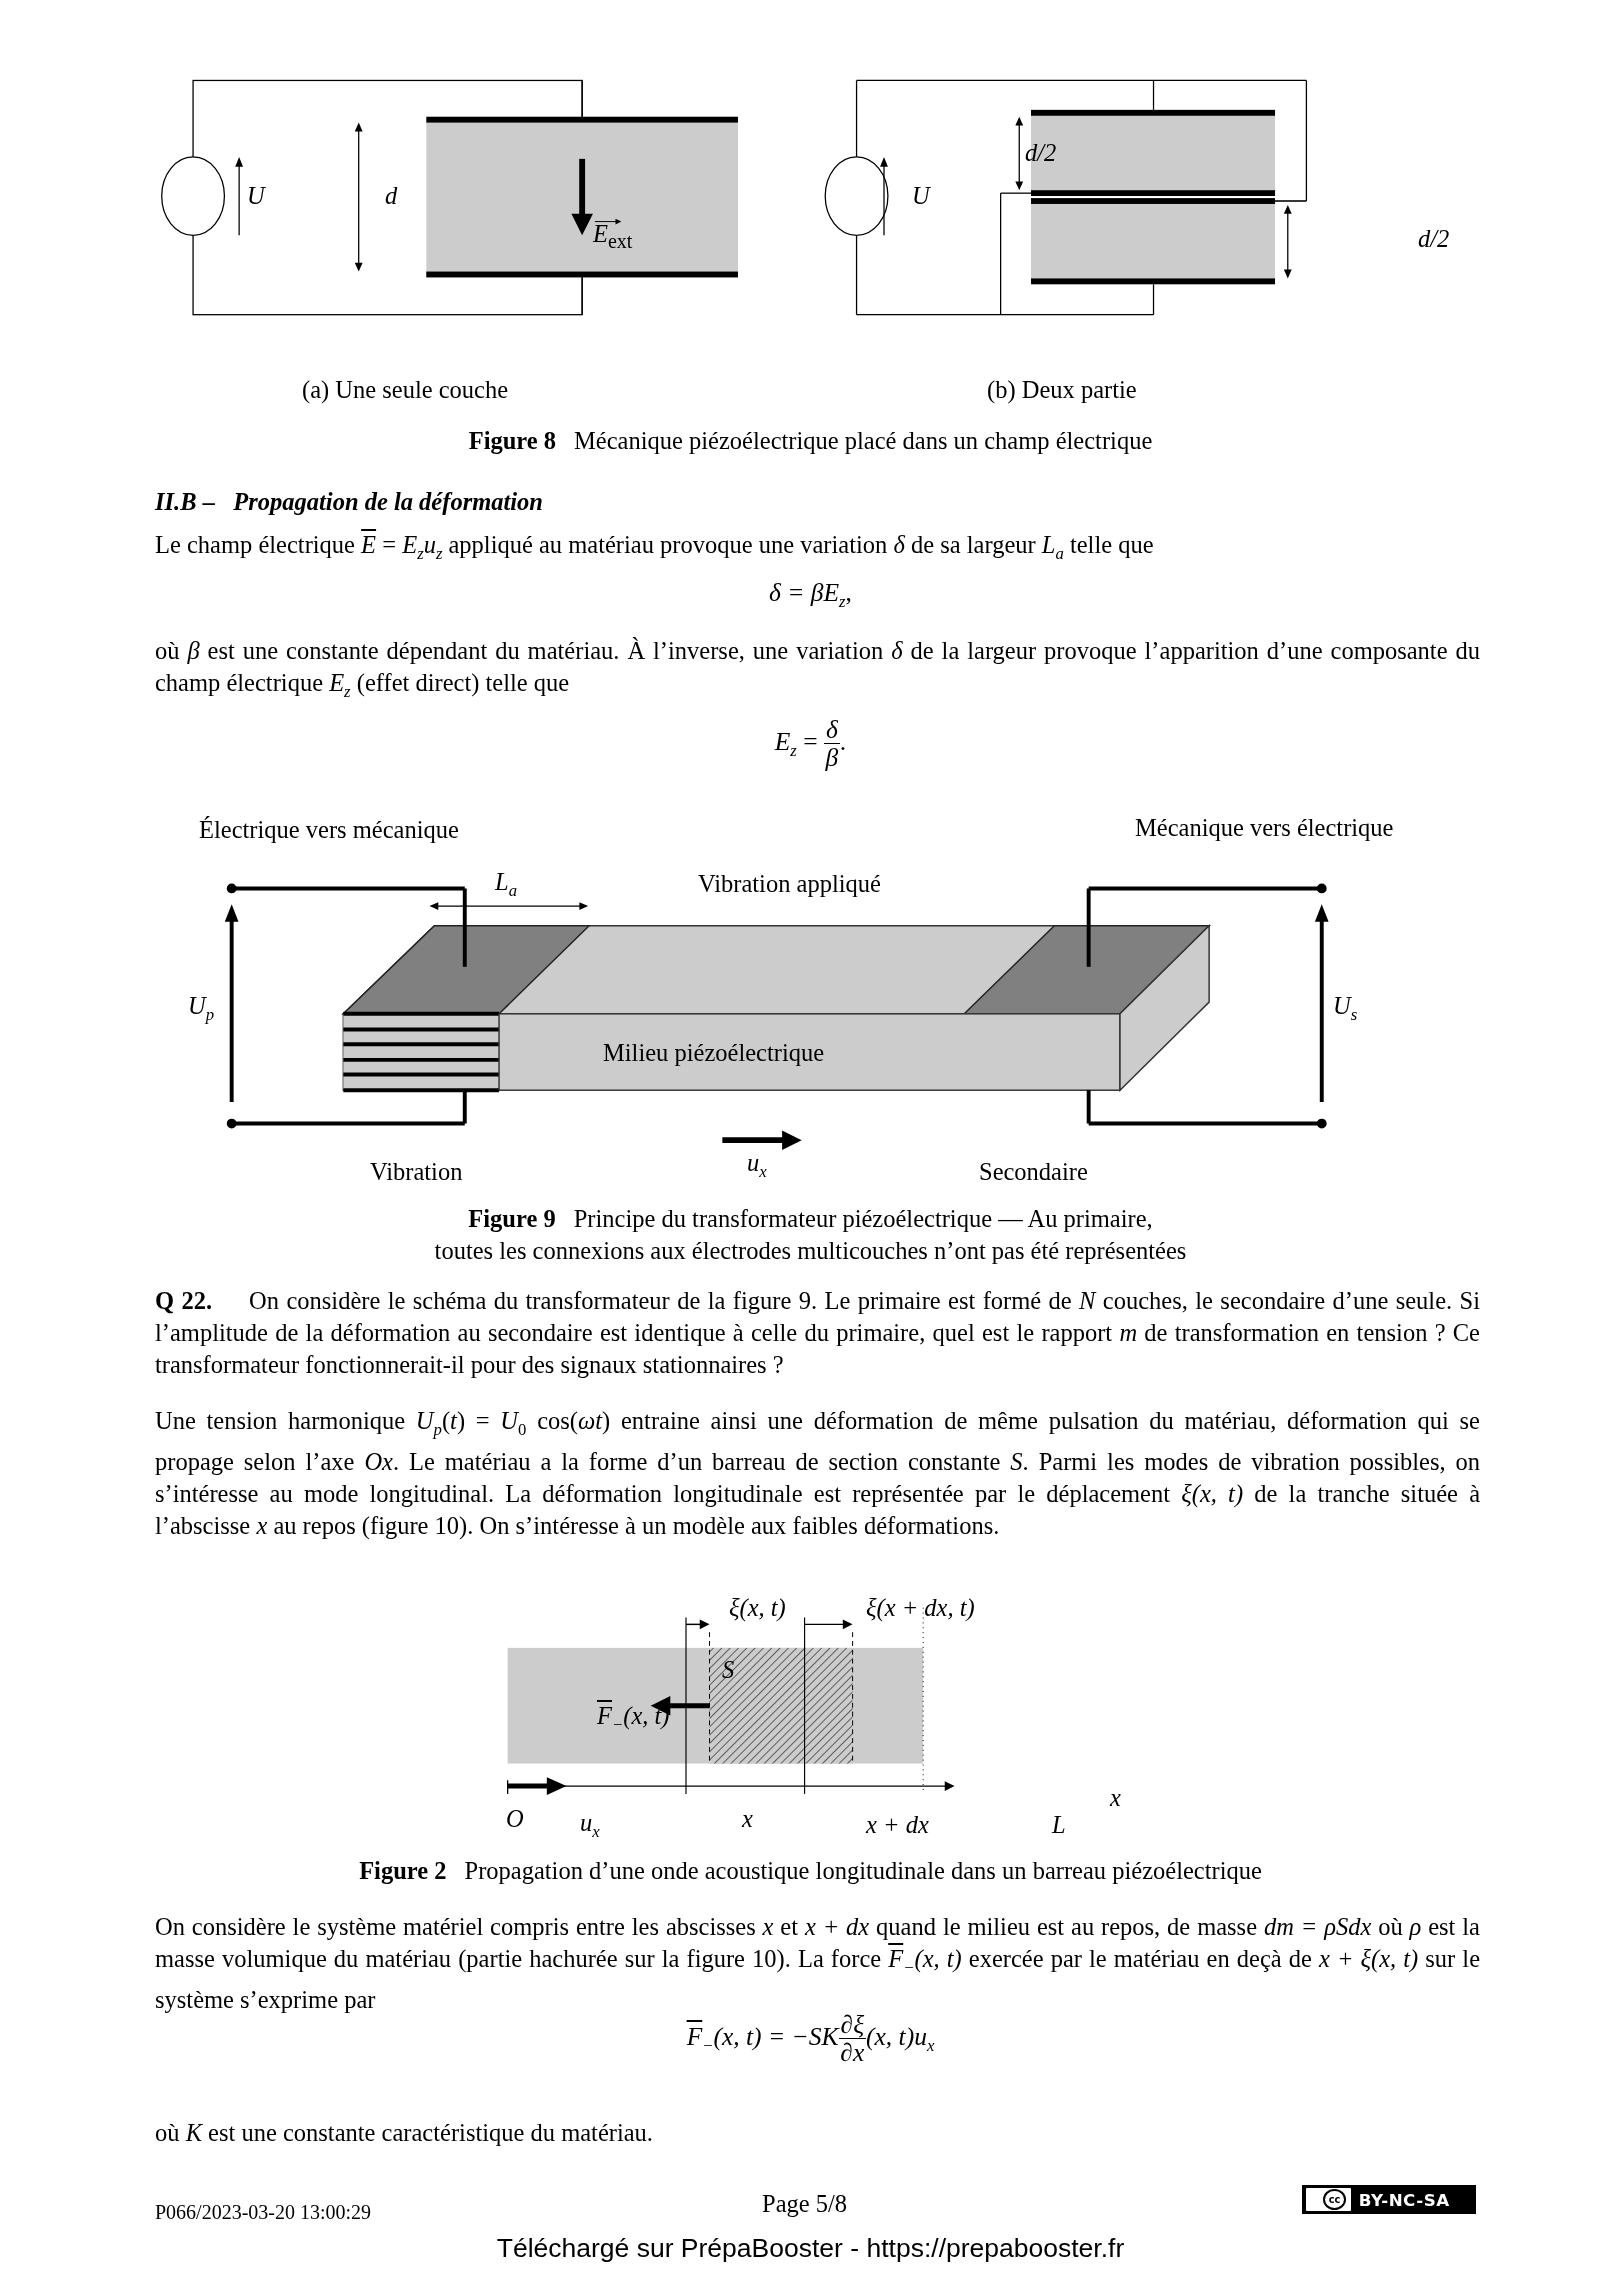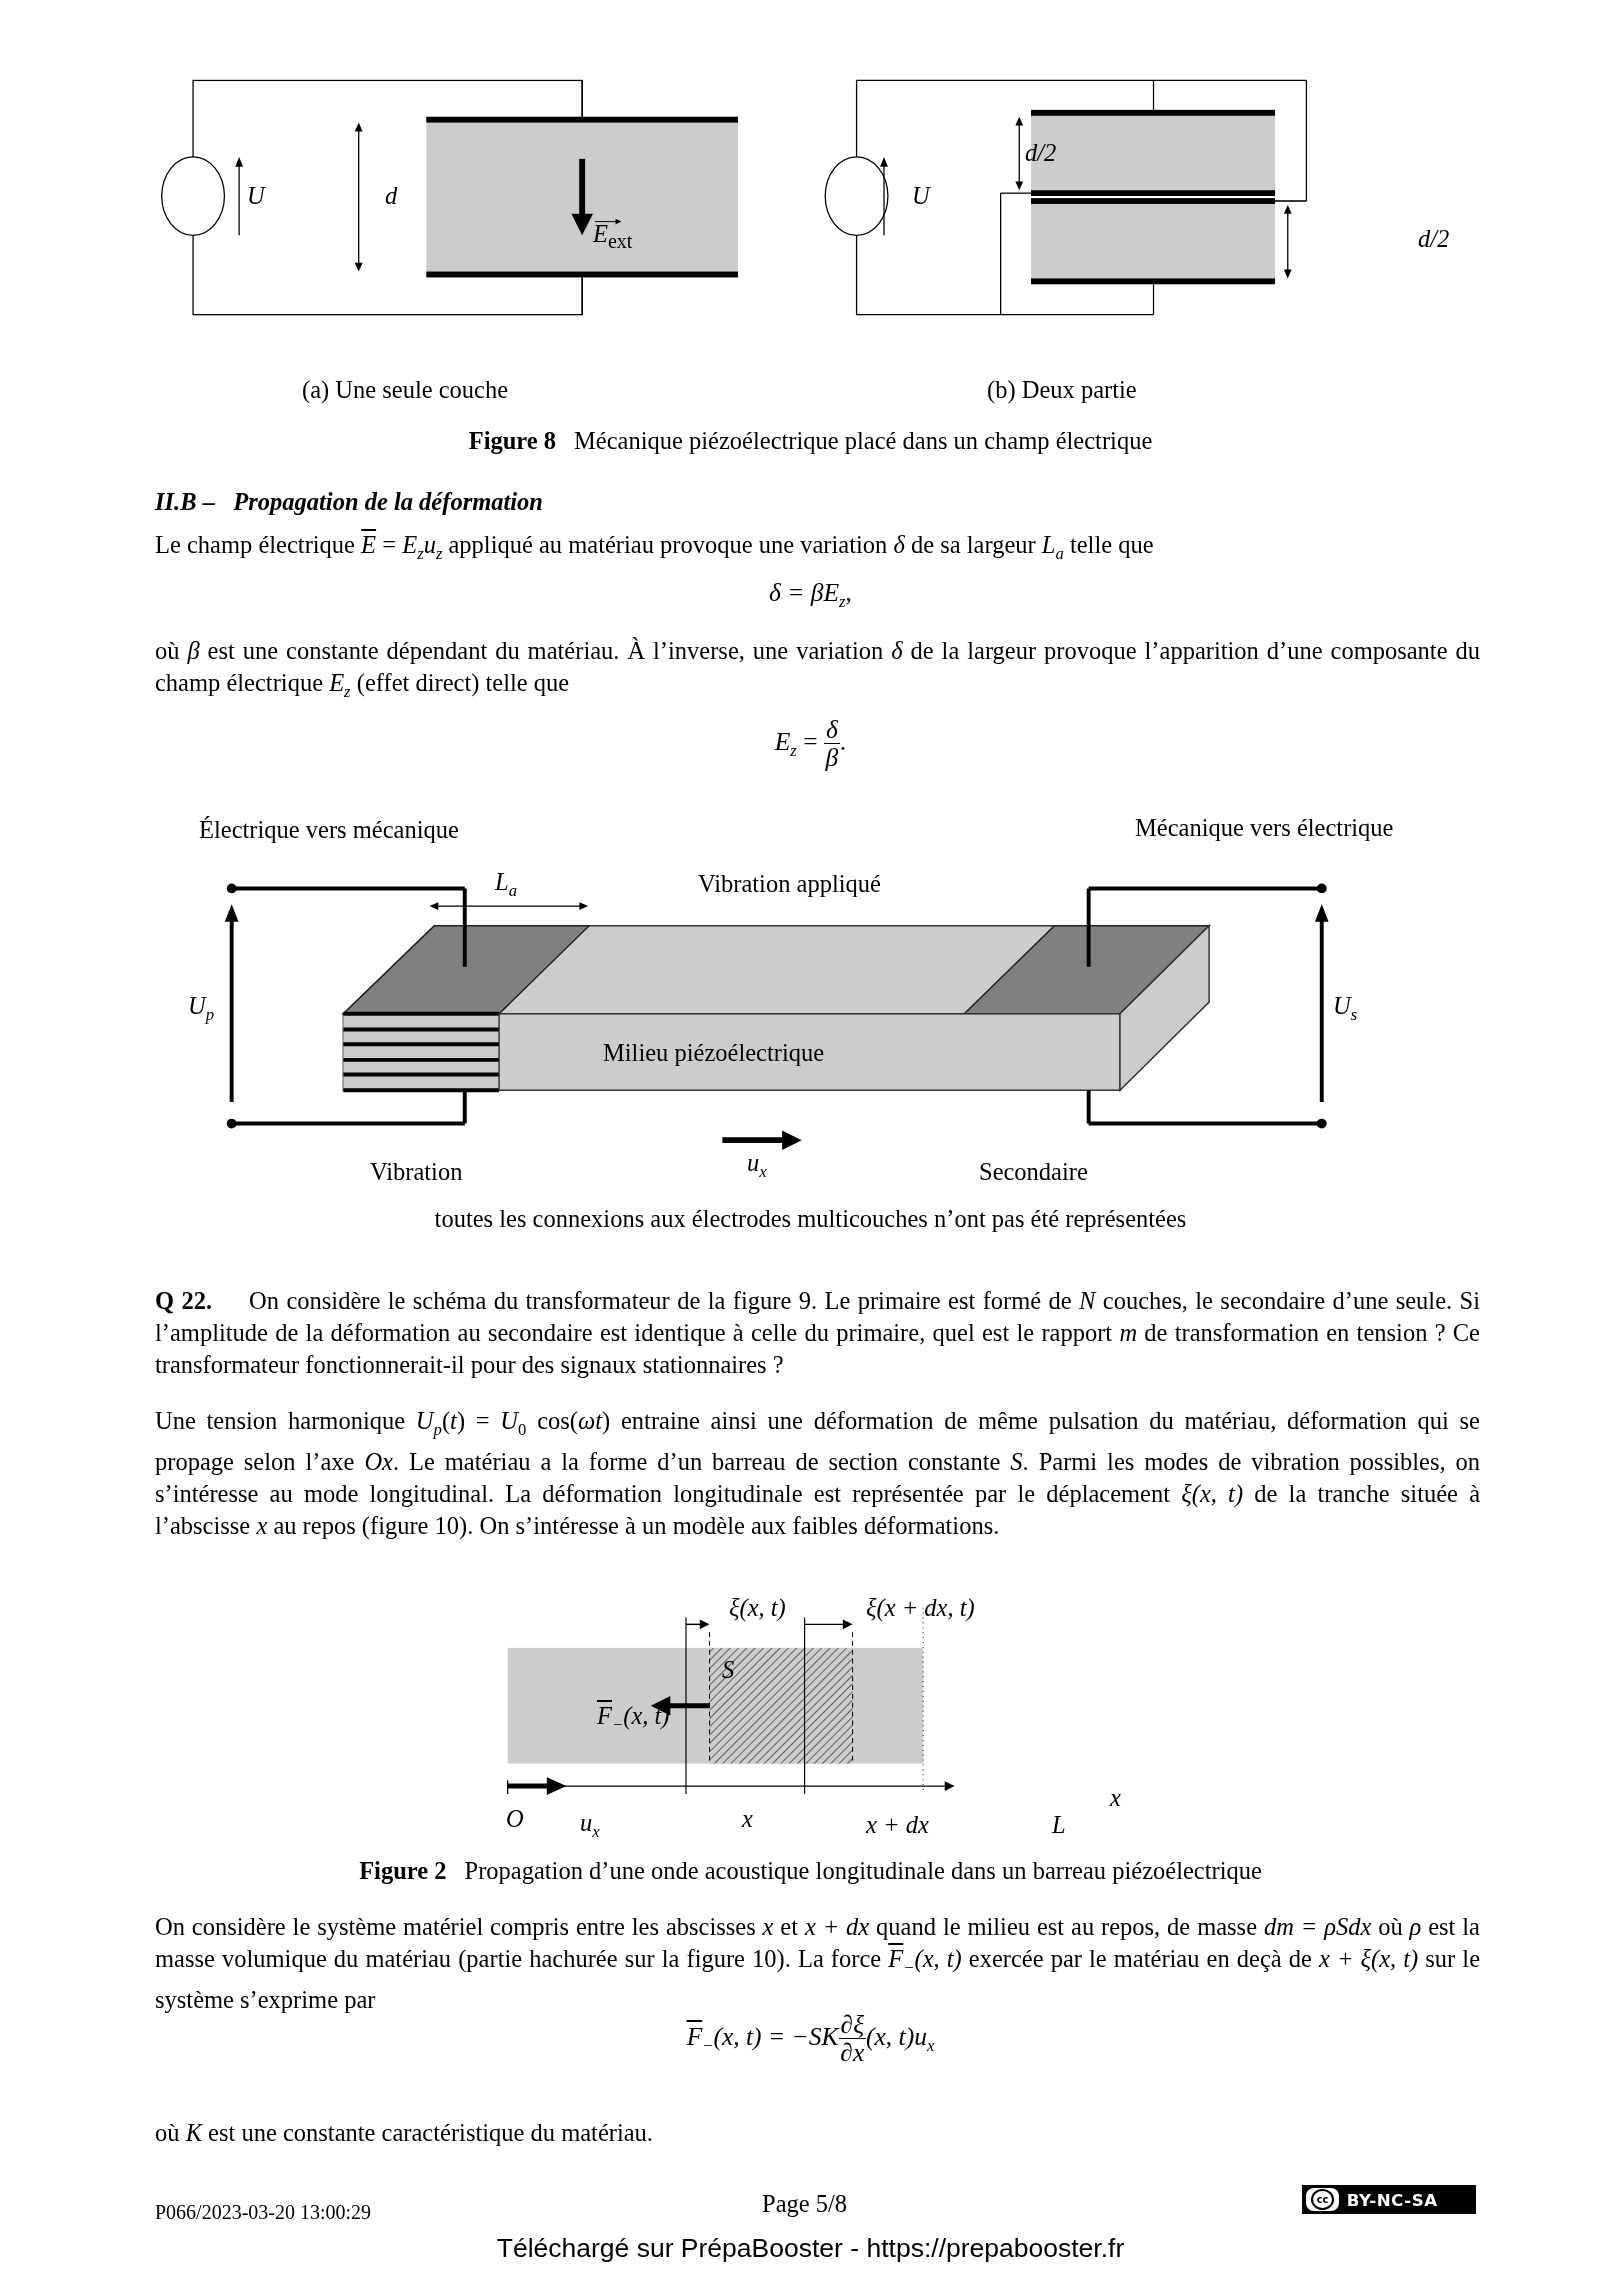--- a/index.html
+++ b/index.html
@@ -13,22 +13,22 @@
   .para { position: absolute; left: 155px; width: 1325px; font-family: "Liberation Serif", serif;
           font-size: 24.5px; line-height: 32px; text-align: justify; }
   .caption { position: absolute; left: 0; width: 1621px; text-align: center;
              font-family: "Liberation Serif", serif; font-size: 24.5px; line-height: 32px; }
   .caption .lbl { font-weight: bold; margin-right: 18px; }
   .eq { position: absolute; left: 0; width: 1621px; text-align: center; font-family: "Liberation Serif", serif;
         font-size: 25.5px; font-style: italic; }
   .footer-small { font-family: "Liberation Serif", serif; font-size: 20px; }
   .cc-badge { position: absolute; left: 1302px; top: 2185px; width: 174px; height: 29px; background: #000;
               border: 2px solid #000; display: flex; align-items: center; box-sizing: border-box; }
-  .cc-circle { width: 33px; height: 23.5px; background: #fff; border-radius: 8px; margin-left: 2px;
-               display: flex; align-items: center; justify-content: center; font: bold 12.7px "DejaVu Sans", sans-serif; }
+  .cc-circle { width: 33px; height: 23.5px; background: #fff; border-radius: 1px; margin-left: 2px;
+               display: flex; align-items: center; justify-content: center; font: bold 12.7px "DejaVu Sans", sans-serif; padding-left: 12px; }
   .cc-circle span { border: 2px solid #000; border-radius: 50%; width: 19.6px; height: 17.6px; display: flex; align-items: center; justify-content: center; font-size: 9.8px; }
   .cc-text { color: #fff; font: bold 16.7px "DejaVu Sans", sans-serif; margin-left: 7.8px; letter-spacing: 0.5px; }
   .download { position: absolute; left: 0; width: 1621px; top: 2233px; text-align: center;
               font-family: "Liberation Sans", "DejaVu Sans", sans-serif; font-size: 26.5px; }
   .frac { display: inline-block; vertical-align: middle; text-align: center; }
   .frac .num { display: block; border-bottom: 1.5px solid #000; padding: 0 2px; line-height: 27.4px; }
   .frac .den { display: block; line-height: 27.4px; }
 </style>
 </head>
 <body>
@@ -172,20 +172,21 @@
   <span class="abs txt it" style="left:495px;top:866px"><span>L</span><sub style="font-size:16.7px">a</sub></span>
   <span class="abs txt" style="left:698px;top:868px">Vibration appliqué</span>
   <span class="abs txt it" style="left:188px;top:990px"><span>U</span><sub style="font-size:16.7px">p</sub></span>
   <span class="abs txt it" style="left:1333px;top:990px"><span>U</span><sub style="font-size:16.7px">s</sub></span>
   <span class="abs txt" style="left:603px;top:1037px">Milieu piézoélectrique</span>
   <span class="abs txt" style="left:370px;top:1156px">Vibration</span>
   <span class="abs txt it" style="left:747px;top:1147px"><span>u</span><sub style="font-size:16.7px">x</sub></span>
   <span class="abs txt" style="left:979px;top:1156px">Secondaire</span>
 
   <div class="caption" style="top:1203px">
+    <div><span class="lbl">Figure 9</span><span>Principe du transformateur piézoélectrique — Au primaire,</span></div>
     <div>toutes les connexions aux électrodes multicouches n’ont pas été représentées</div>
   </div>
 
   <div class="para" style="top:1285px">
     <span class="b">Q 22.</span>&nbsp;&nbsp;&nbsp;&nbsp;&nbsp;<span>On considère le schéma du transformateur de la figure 9. Le primaire est formé de </span><span class="it">N</span><span> couches, le secondaire d’une seule. Si l’amplitude de la déformation au secondaire est identique à celle du primaire, quel est le rapport </span><span class="it">m</span><span> de transformation en tension ? Ce transformateur fonctionnerait-il pour des signaux stationnaires ?</span>
   </div>
 
   <div class="para" style="top:1405px">
     <span>Une tension harmonique </span><span class="it">U</span><sub class="it" style="font-size:16.7px">p</sub><span>(</span><span class="it">t</span><span>) = </span><span class="it">U</span><sub style="font-size:16.7px">0</sub><span> cos(</span><span class="it">ωt</span><span>) entraine ainsi une déformation de même pulsation du matériau, déformation qui se propage selon l’axe </span><span class="it">Ox</span><span>. Le matériau a la forme d’un barreau de section constante </span><span class="it">S</span><span>. Parmi les modes de vibration possibles, on s’intéresse au mode longitudinal. La déformation longitudinale est représentée par le déplacement </span><span class="it">ξ(x, t)</span><span> de la tranche située à l’abscisse </span><span class="it">x</span><span> au repos (figure 10). On s’intéresse à un modèle aux faibles déformations.</span>
   </div>

